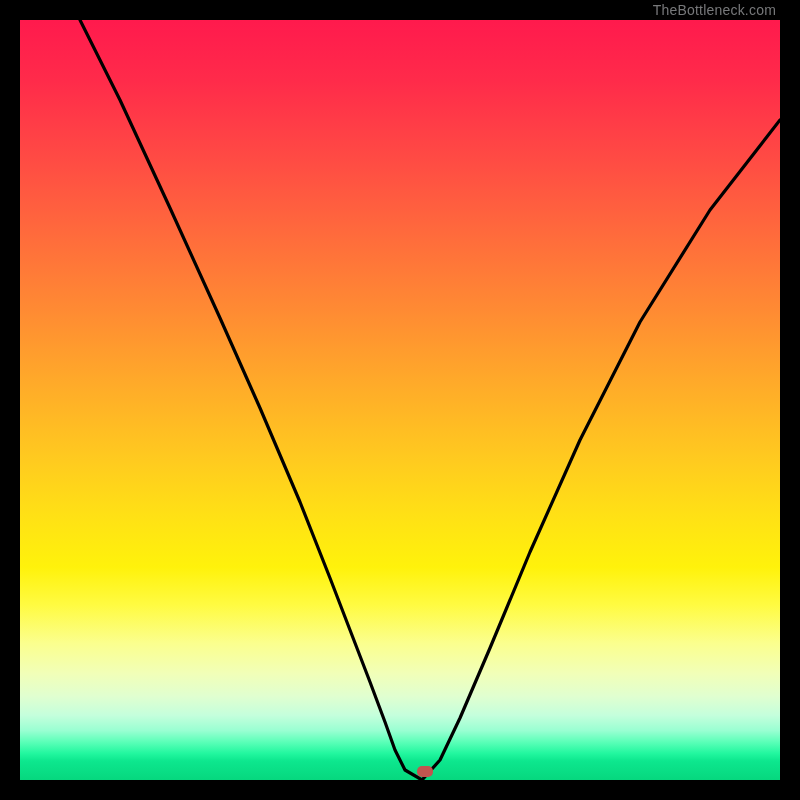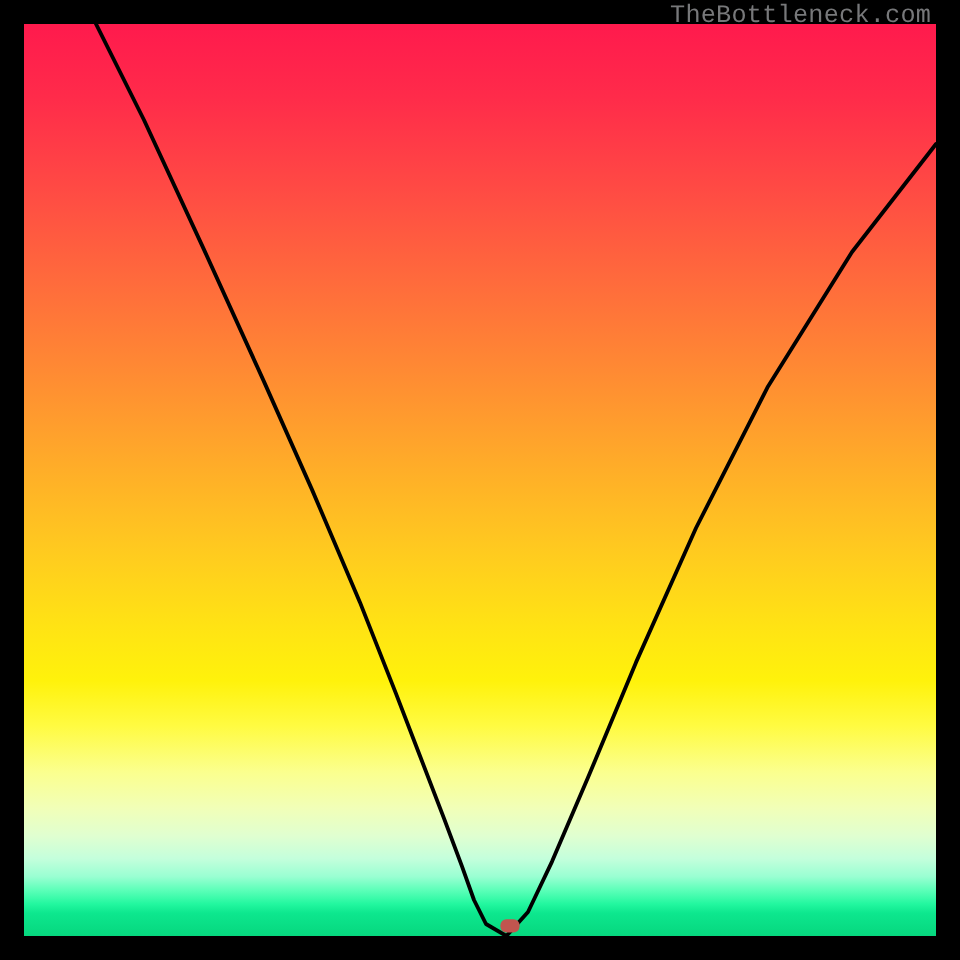--- a/index.html
+++ b/index.html
@@ -35,22 +35,22 @@
       #5bffb8 95%,
       #22f79f 96.5%,
       #0de78e 97.5%,
       #06d77e 100%
     );
   }
   .watermark {
     position: absolute;
     top: 2px;
     right: 24px;
-    font-family: Liberation Mono, monospace;
-    font-size: 21px;
+    font-family: Liberation Sans, sans-serif;
+    font-size: 14px;
     color: #77787a;
     letter-spacing: 0.2px;
     user-select: none;
   }
   .marker {
     position: absolute;
     width: 16px;
     height: 11px;
     border-radius: 5px;
     background: #c1554f;

